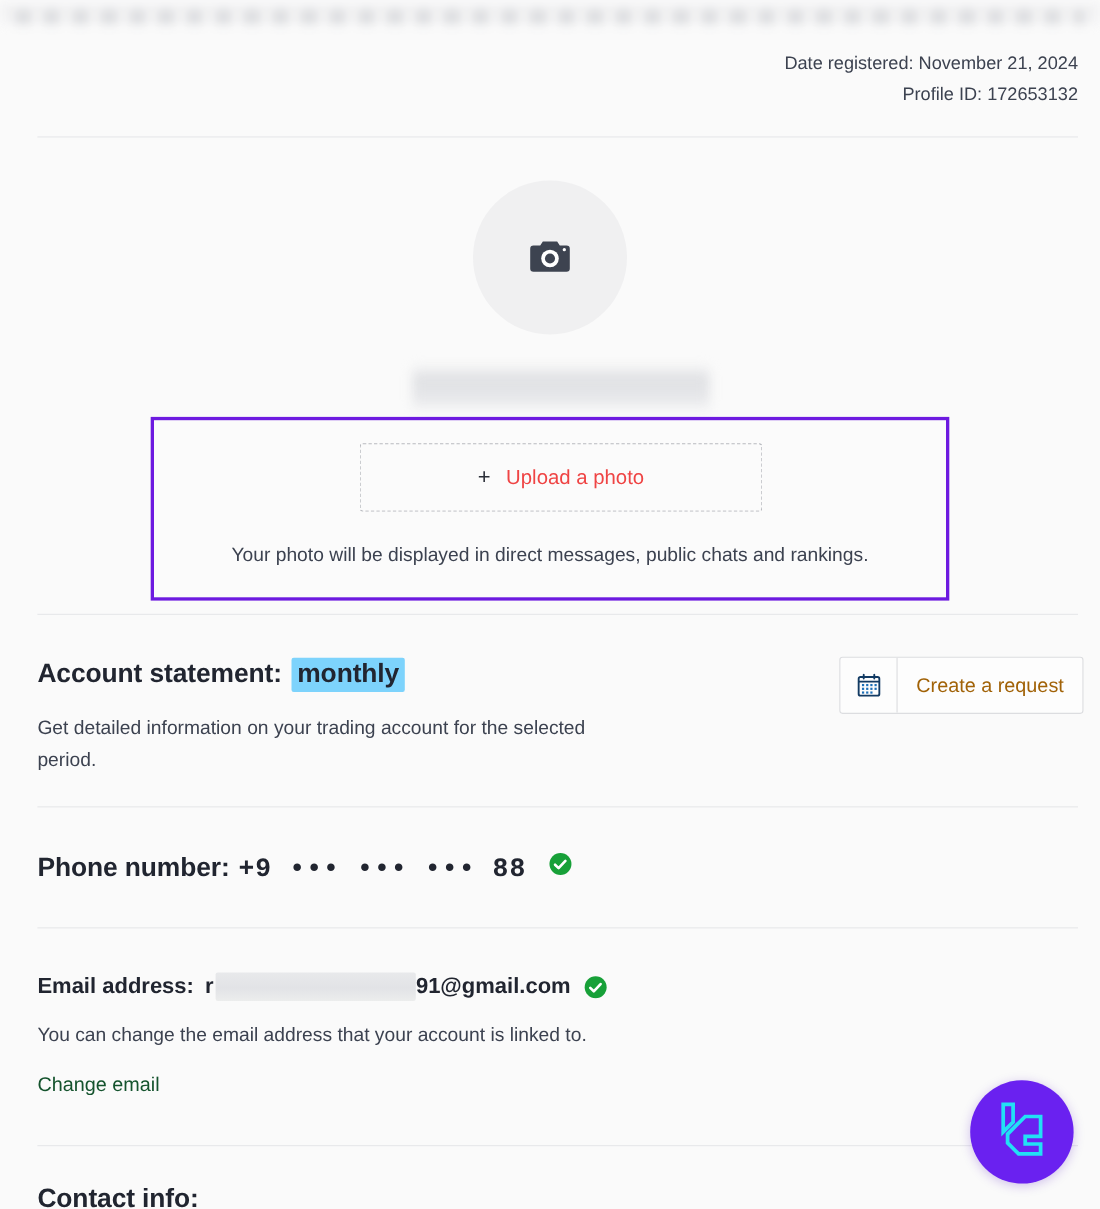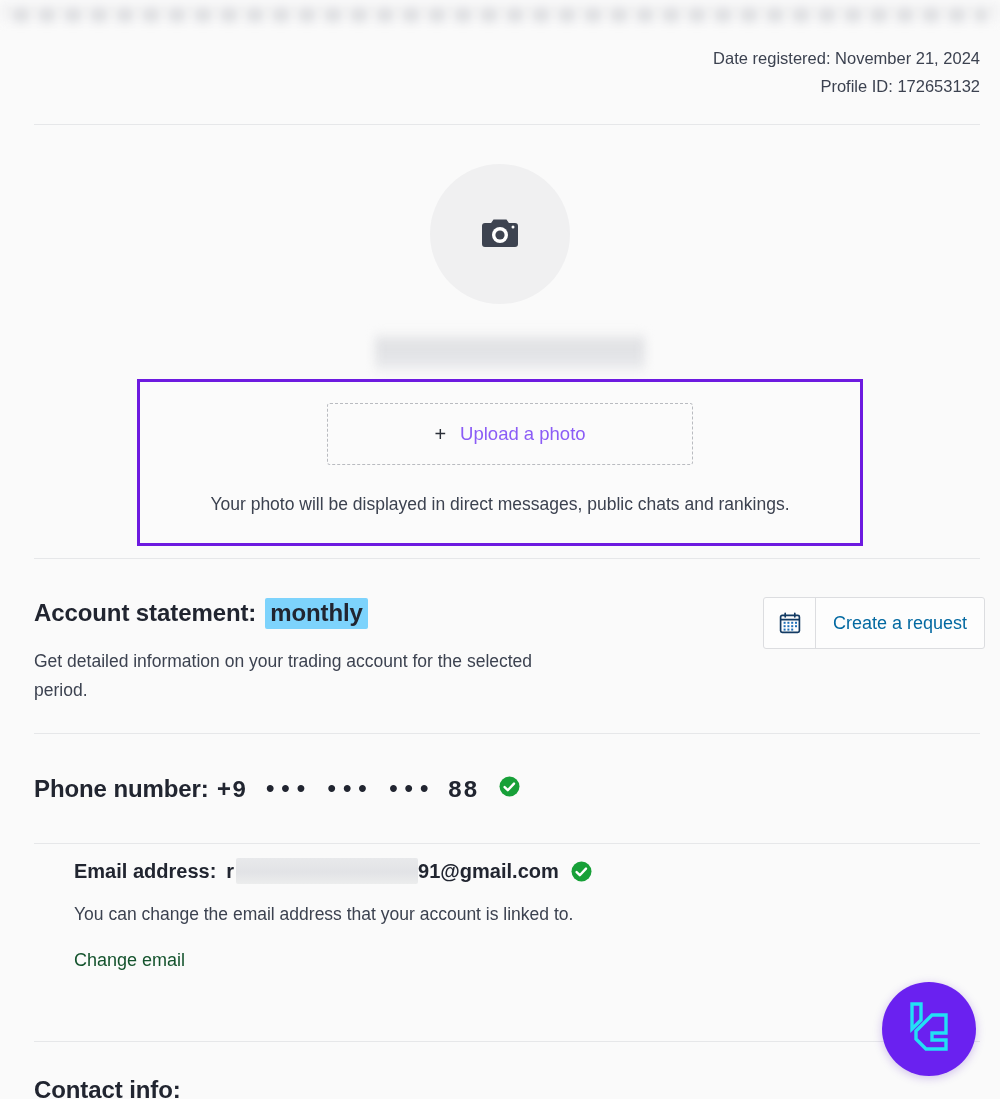--- a/index.html
+++ b/index.html
@@ -125,21 +125,21 @@
     border: 1.5px dashed #b9bbc0;
     border-radius: 3px;
     background: #fbfbfb;
     display: flex;
     align-items: center;
     justify-content: center;
     gap: 14px;
     cursor: pointer;
   }
   .upload-plus { font-size: 20px; color: #2b2f38; line-height: 1; }
-  .upload-label { font-size: 18.5px; color: #8b5cf6; }
+  .upload-label { font-size: 18.5px; color: #ef4444; }
 
   .upload-hint {
     position: absolute;
     top: 112px;
     left: 0; width: 720px;
     text-align: center;
     font-size: 17.5px;
     color: #3c4250;
   }
 
@@ -189,31 +189,31 @@
   }
   .request-icon-cell {
     width: 52px;
     border-right: 1px solid #dcdde0;
     display: flex; align-items: center; justify-content: center;
   }
   .request-label {
     display: flex; align-items: center;
     padding: 0 17px;
     font-size: 18px;
-    color: #0369a1;
+    color: #a16207;
     white-space: nowrap;
   }
 
   
   .phone { top: 775px; }
   .phone .sect-title { gap: 8px; text-align: right; }
   .dots { letter-spacing: 1px; font-family: Liberation Mono, monospace; }
 
   
-  .email { top: 858px; margin-left: 40px; }
+  .email { top: 884px; }
   .email-line {
     display: flex;
     align-items: center;
     gap: 0;
     white-space: nowrap;
     font-size: 20px;
     font-weight: bold;
     color: #212530;
   }
   .email-label { margin-right: 10px; }

